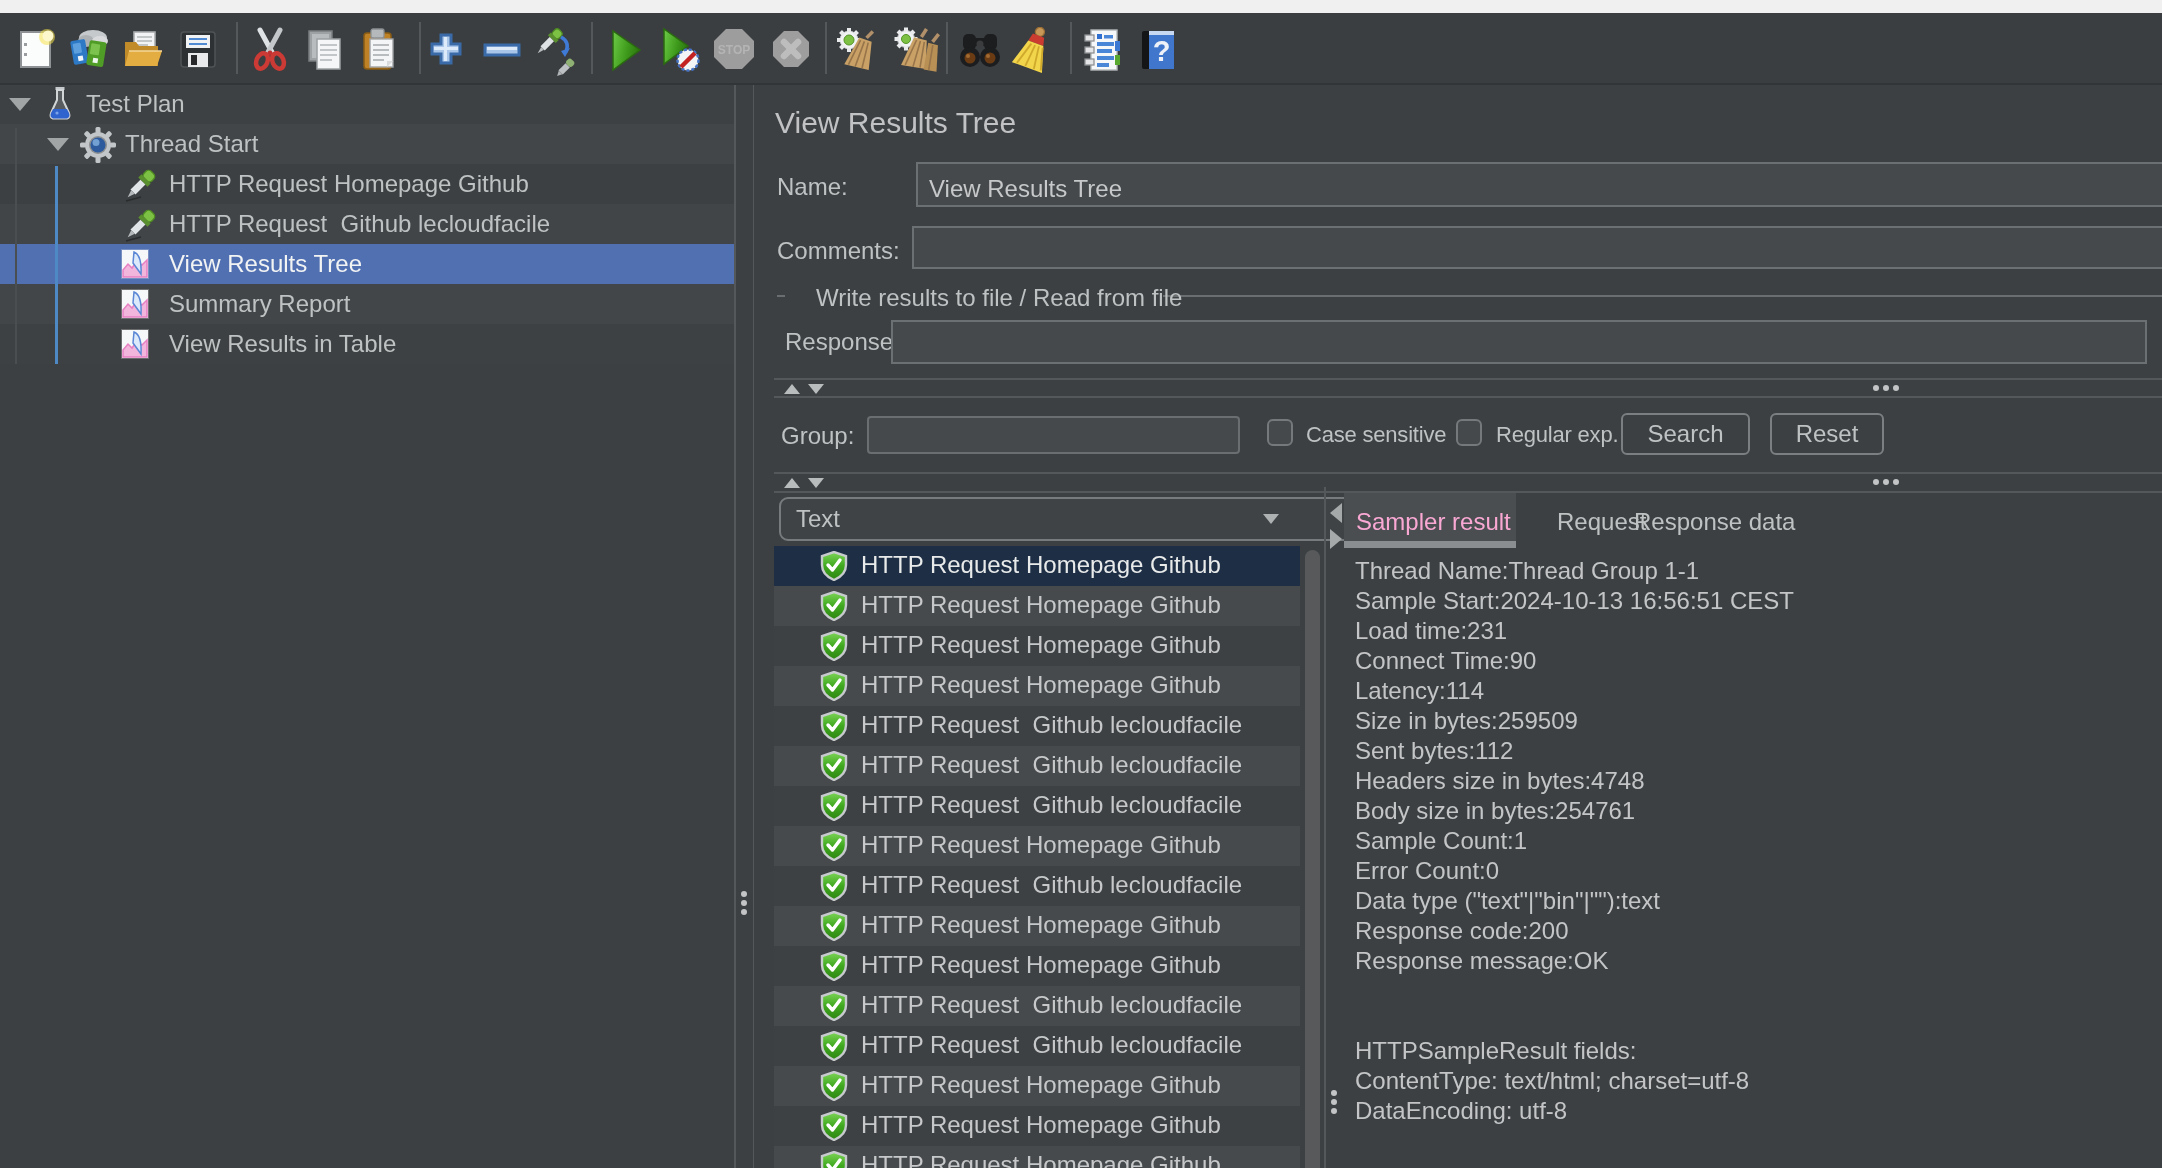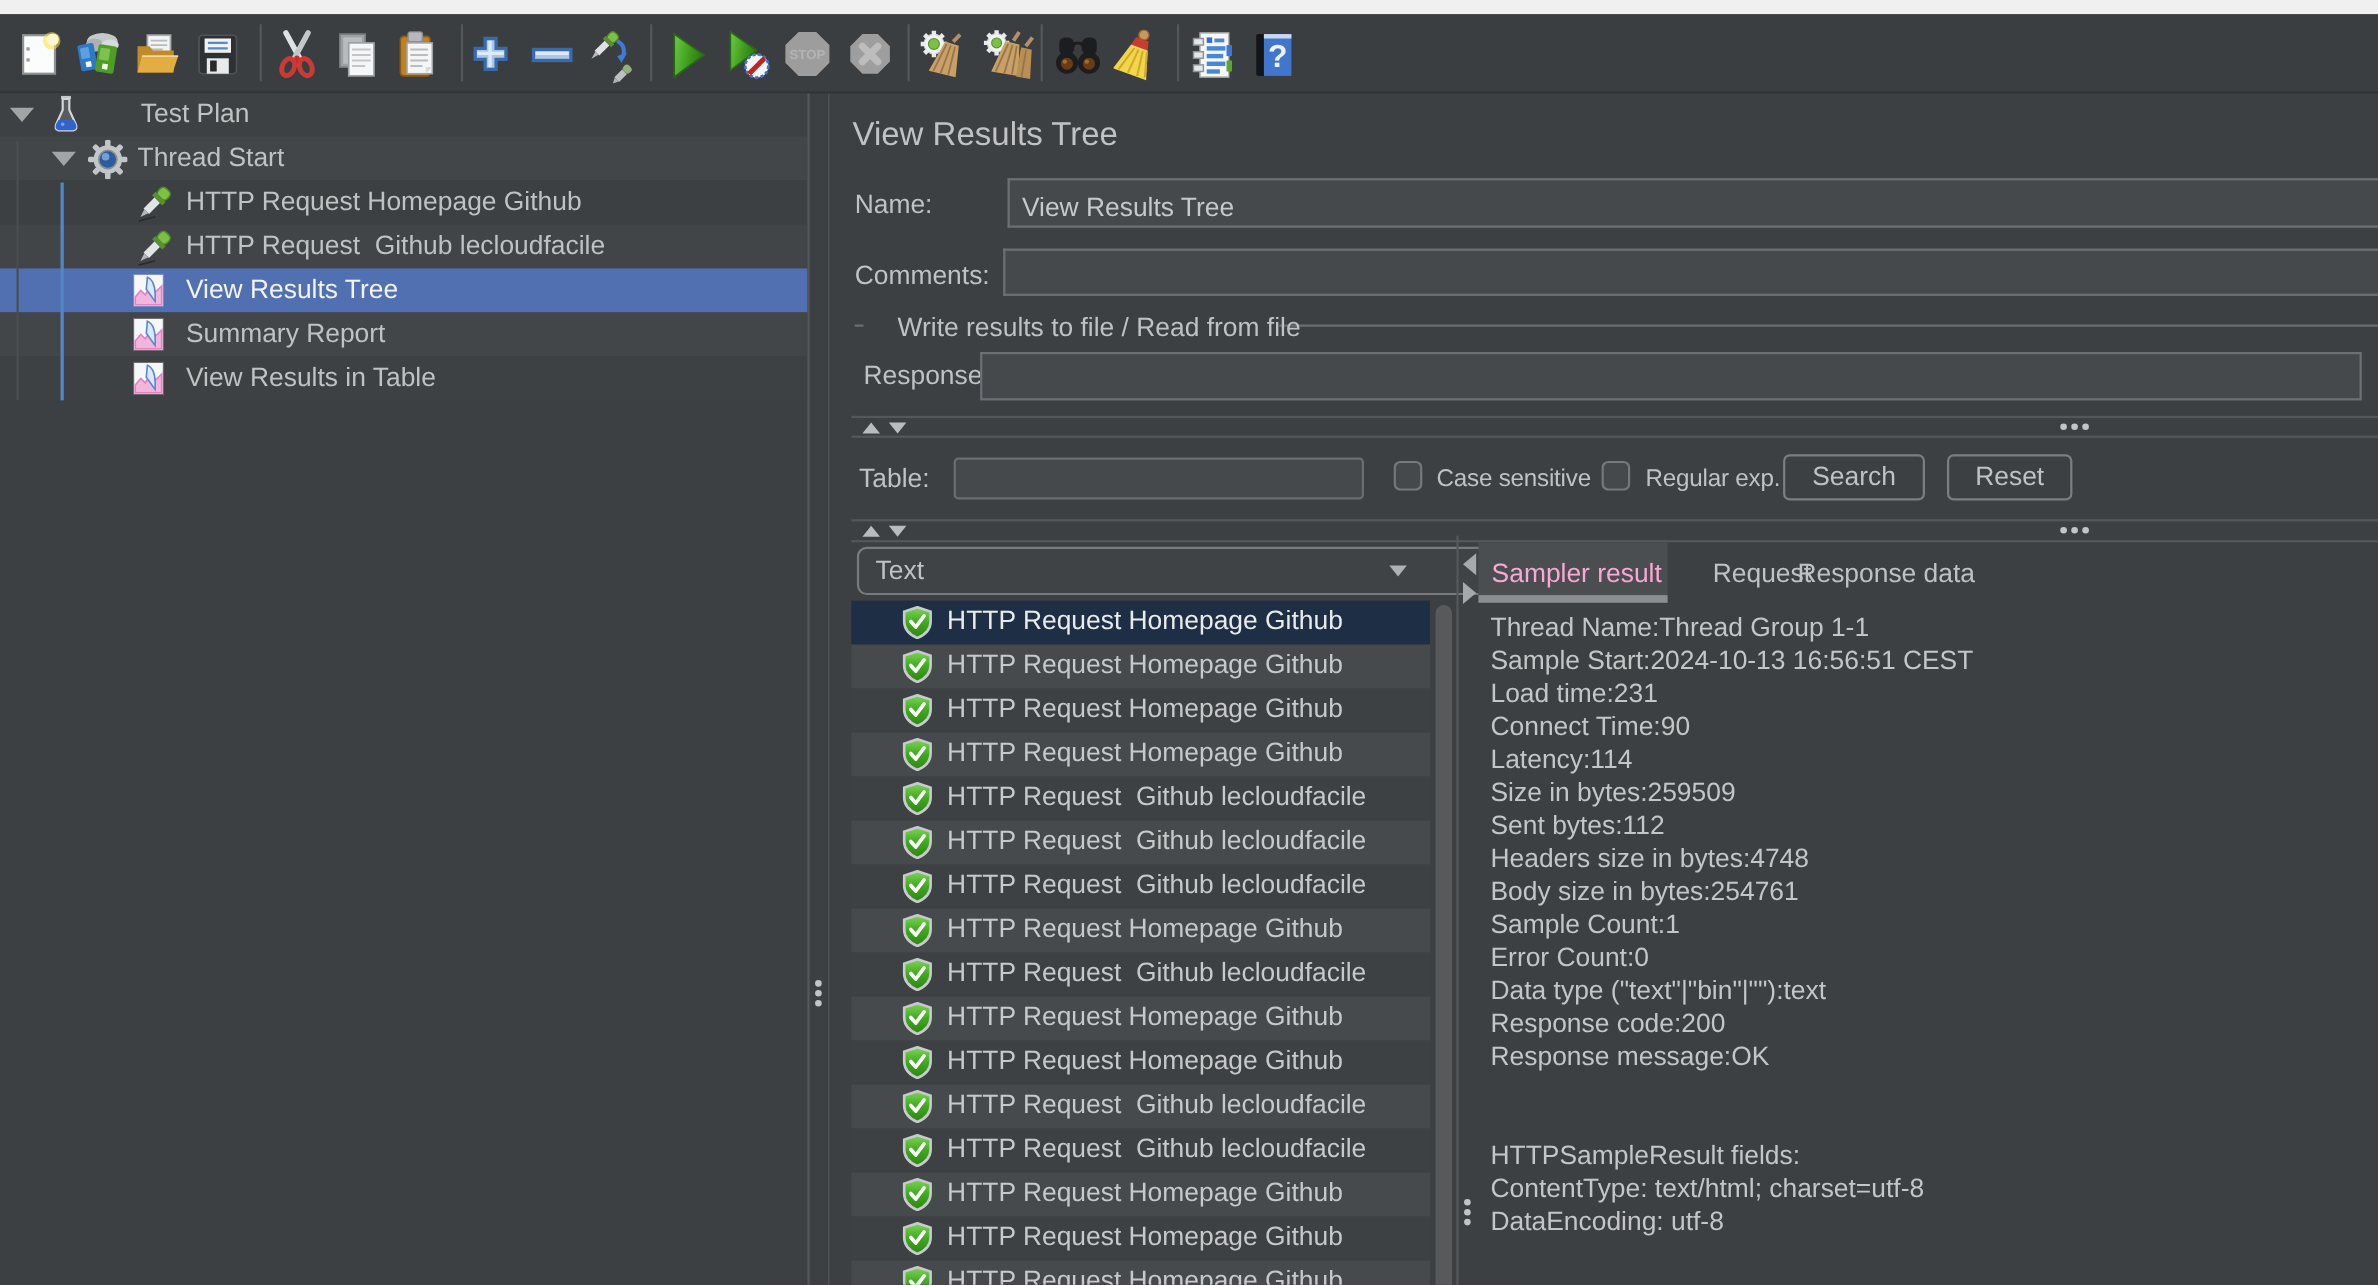--- a/index.html
+++ b/index.html
@@ -256,21 +256,21 @@
     <div class="abs" style="left:0;top:159px;width:734px;height:40px;background:#5070b2;"></div>
     <div class="abs" style="left:0;top:199px;width:734px;height:40px;background:#434649;"></div>
     <div class="abs" style="left:0;top:239px;width:734px;height:40px;background:#3e4143;"></div>
 
     <div class="abs" style="left:15px;top:43px;width:1.5px;height:236px;background:#4b4e50;"></div>
     <div class="abs" style="left:55px;top:81px;width:2.5px;height:198px;background:#4e88c5;"></div>
 
     <div class="abs tri-big" style="left:9px;top:13px;"></div>
     <div class="abs tri-big" style="left:47px;top:53px;"></div>
 
-    <div class="abs lbl" style="left:86px;top:5px;margin-left:42px;">Test Plan</div>
+    <div class="abs lbl" style="left:86px;top:5px;">Test Plan</div>
     <div class="abs lbl" style="left:125px;top:45px;">Thread Start</div>
     <div class="abs lbl" style="left:169px;top:85px;">HTTP Request Homepage Github</div>
     <div class="abs lbl" style="left:169px;top:125px;">HTTP Request  Github lecloudfacile</div>
     <div class="abs lbl" style="left:169px;top:165px;color:#f2f3f3;">View Results Tree</div>
     <div class="abs lbl" style="left:169px;top:205px;">Summary Report</div>
     <div class="abs lbl" style="left:169px;top:245px;">View Results in Table</div>
     <div id="treeicons">
 <svg class="abs" style="left:47px;top:2px;" width="26" height="35" viewBox="0 0 26 35">
           <rect x="8.5" y="0" width="9" height="3" fill="#c6c9cb"></rect>
           <path d="M10 3 L10 13 L4 26 Q2.5 30 6 31.5 L20 31.5 Q23.5 30 22 26 L16 13 L16 3 Z" fill="#585c5e" stroke="#d2d5d6" stroke-width="2"></path>
@@ -357,21 +357,21 @@
     <div class="abs hline" style="left:20px;top:293px;width:1388px;"></div>
     <div class="abs hline" style="left:20px;top:311px;width:1388px;"></div>
     <div class="abs tri-up" style="left:30px;top:299px;"></div>
     <div class="abs tri-down" style="left:54px;top:299px;"></div>
     <div class="abs dots3" style="left:1119px;top:300px;">
         <i></i>
         <i></i>
         <i></i>
       </div>
 
-    <div class="abs lbl" style="left:27px;top:337px;">Table:</div>
+    <div class="abs lbl" style="left:27px;top:337px;">Group:</div>
     <div class="abs field" style="left:113px;top:331px;width:373px;height:38px;border-radius:4px;border-color:#6a6e70;"></div>
     <div class="abs" style="left:513px;top:334px;width:26px;height:27px;border:2.5px solid #75797b;border-radius:6px;box-sizing:border-box;background:#45494b;"></div>
     <div class="abs lbl" style="left:552px;top:337px;font-size:22px;letter-spacing:-0.2px;">Case sensitive</div>
     <div class="abs" style="left:702px;top:334px;width:26px;height:27px;border:2.5px solid #75797b;border-radius:6px;box-sizing:border-box;background:#45494b;"></div>
     <div class="abs lbl" style="left:742px;top:337px;font-size:22px;letter-spacing:-0.2px;">Regular exp.</div>
     <div class="abs" style="left:867px;top:328px;width:129px;height:42px;border:2px solid #7b7f81;border-radius:6px;box-sizing:border-box;text-align:center;line-height:38px;">Search</div>
     <div class="abs" style="left:1016px;top:328px;width:114px;height:42px;border:2px solid #7b7f81;border-radius:6px;box-sizing:border-box;text-align:center;line-height:38px;">Reset</div>
 
     <div class="abs hline" style="left:20px;top:387px;width:1388px;"></div>
     <div class="abs hline" style="left:20px;top:406px;width:1388px;"></div>

